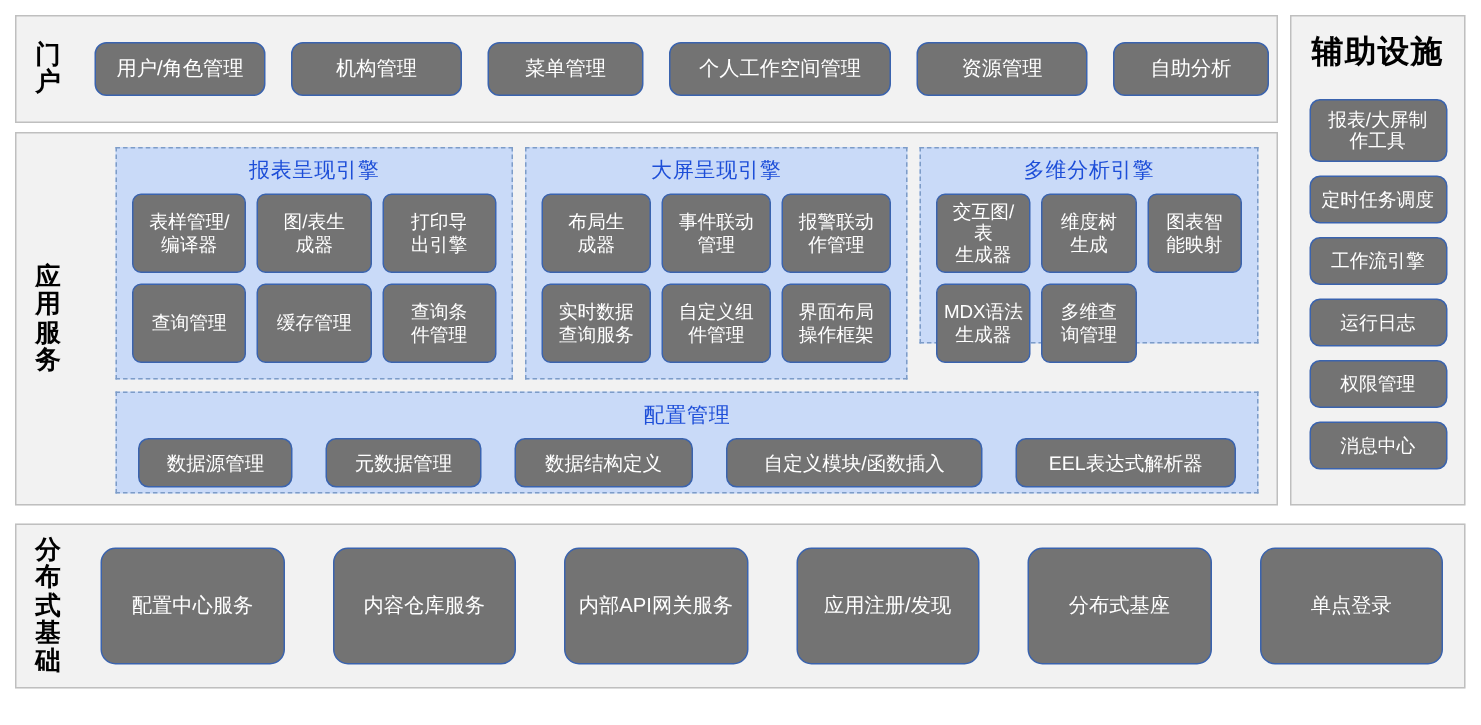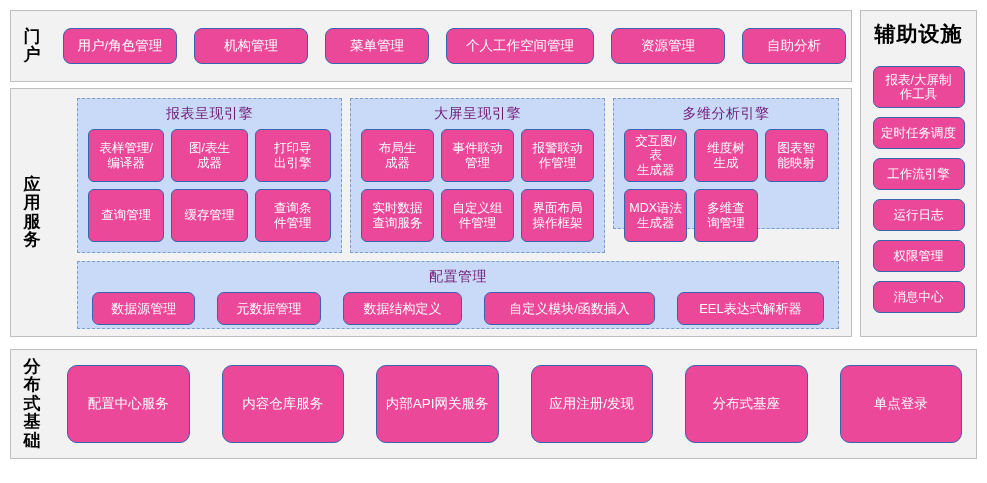--- a/index.html
+++ b/index.html
@@ -50,21 +50,21 @@
   }
   .vlabel span {
     display: block;
     width: 19px;
     word-break: break-all;
     white-space: normal;
   }
 
   
   .btn {
-    background: #ec4899;
+    background: #737373;
     border: 1px solid #3A63AE;
     border-radius: 7px;
     color: #ffffff;
     display: flex;
     align-items: center;
     justify-content: center;
     text-align: center;
     box-sizing: border-box;
     font-size: 13px;
     line-height: 1.16;
@@ -120,21 +120,21 @@
   .dashed-box {
     position: absolute;
     background: #C9DAF8;
     border: 1px dashed #7D9CC8;
     box-sizing: border-box;
   }
   .dashed-title {
     text-align: center;
     font-size: 14px;
     font-weight: normal;
-    color: #701a75;
+    color: #1d4ed8;
     margin-top: 6px;
     margin-bottom: 6px;
     letter-spacing: 0.5px;
   }
   .engine-grid {
     display: grid;
     grid-template-columns: repeat(3, 1fr);
     gap: 7px;
     padding: 0 10px 10px 10px;
   }

